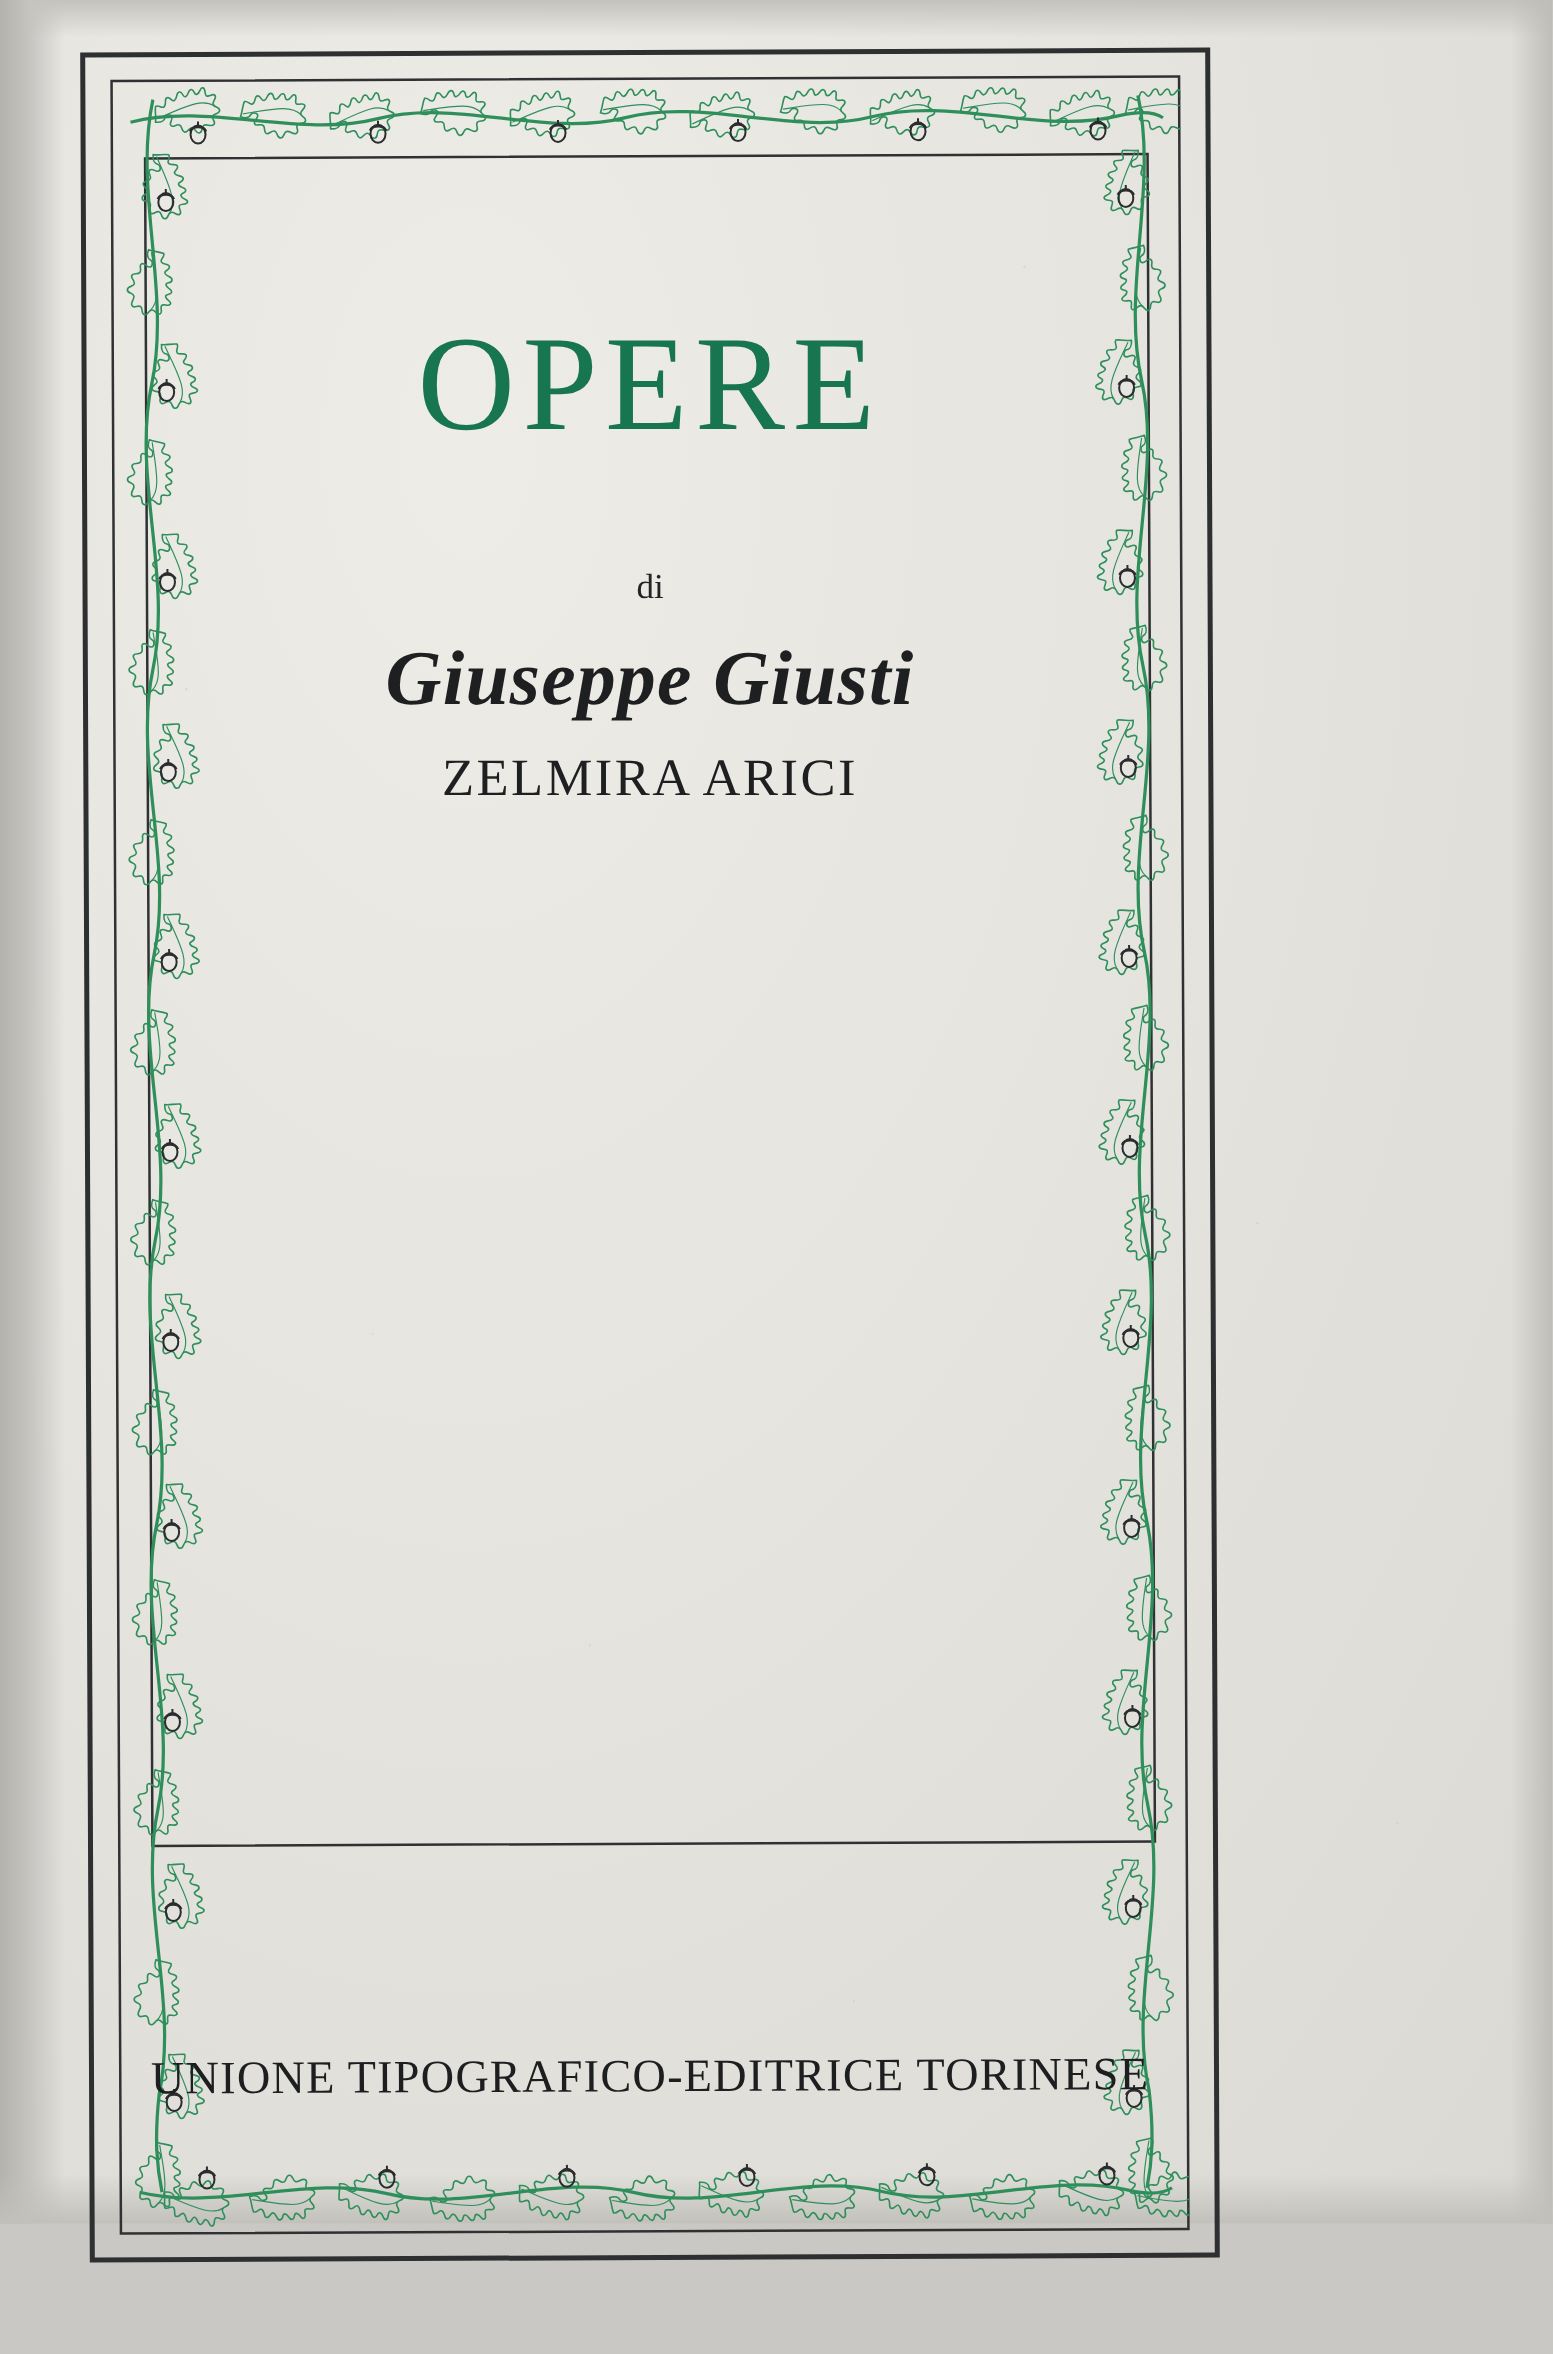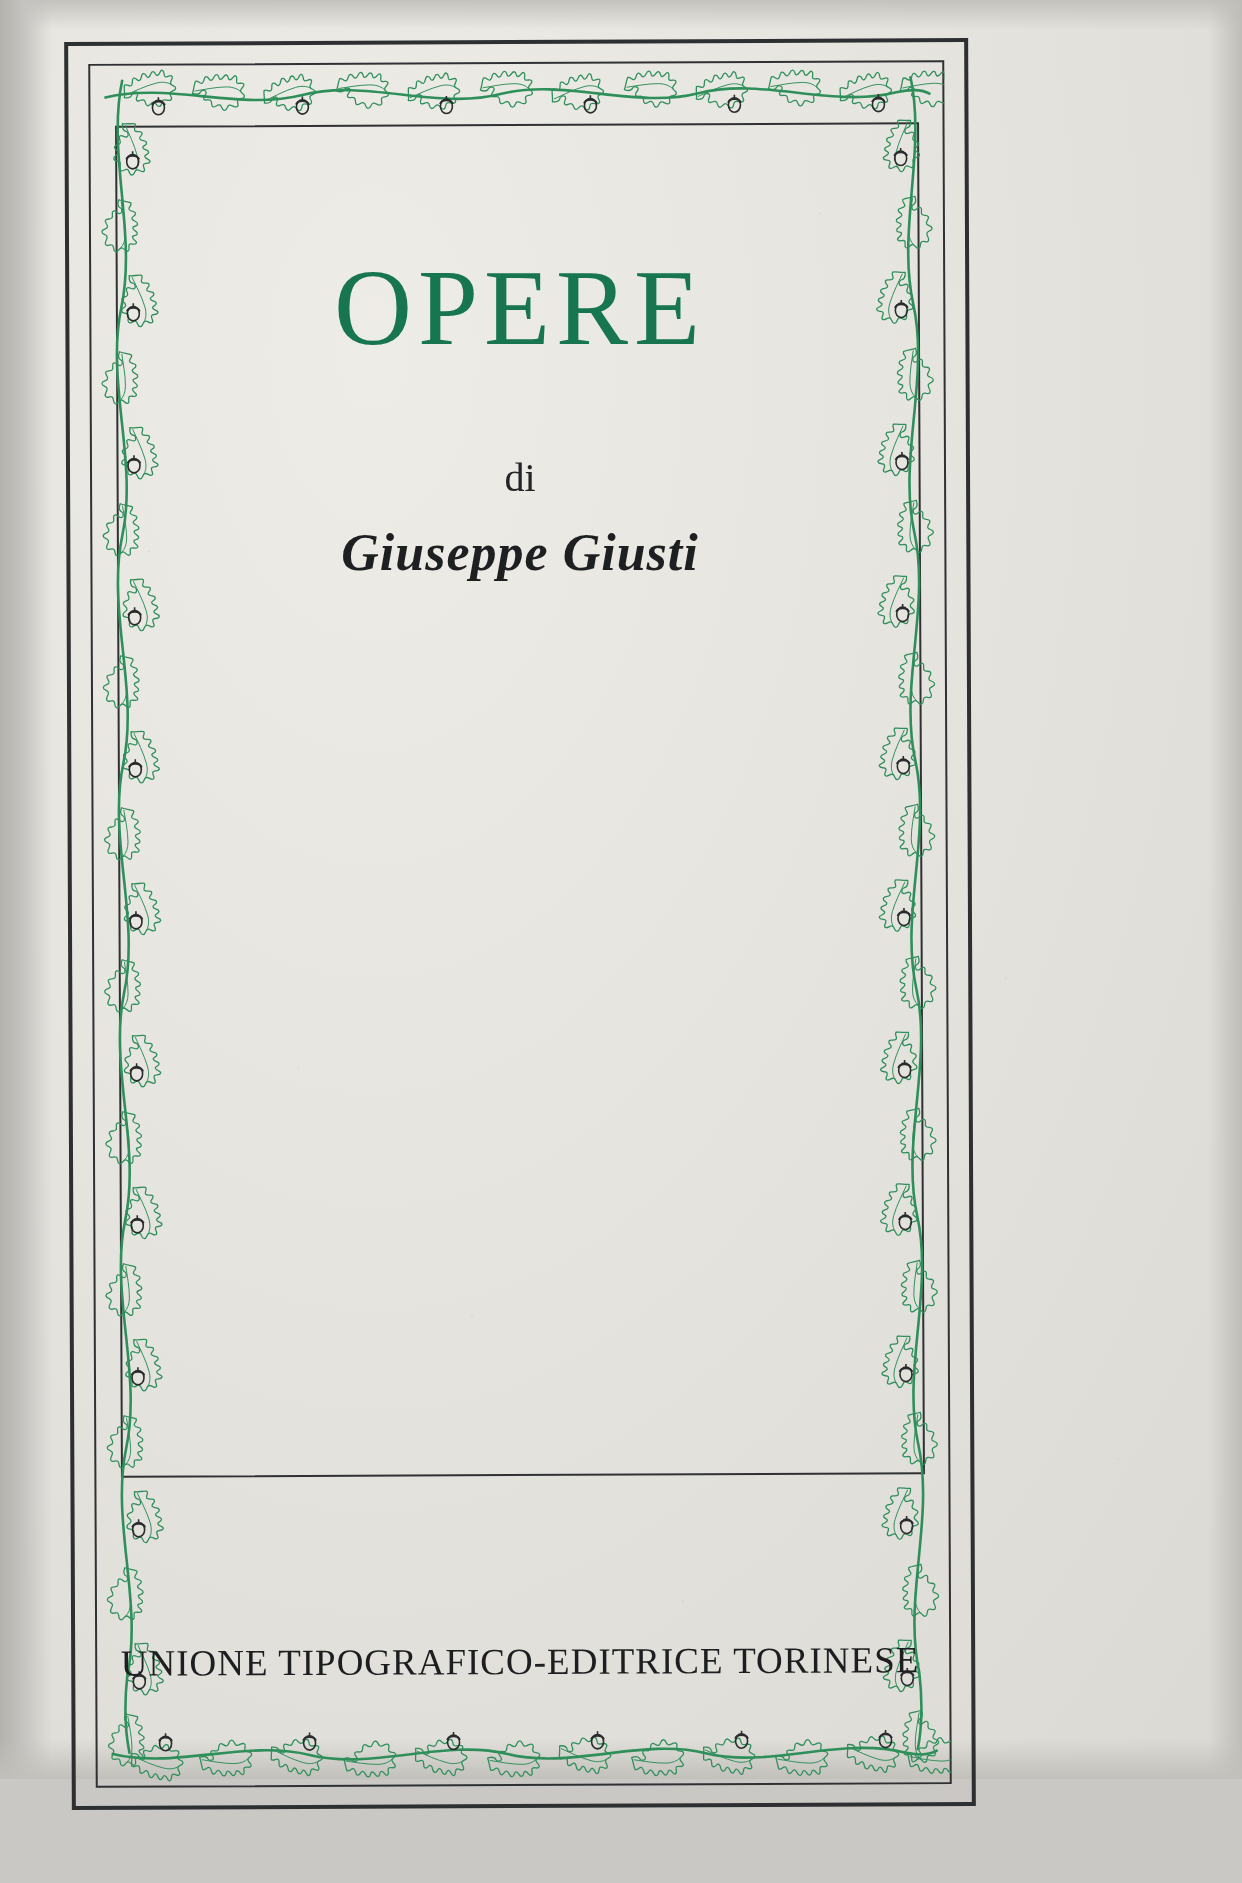--- a/index.html
+++ b/index.html
@@ -118,27 +118,27 @@
     margin-top: 130px;
     font-family: "Liberation Serif", serif;
     font-size: 108px;
     letter-spacing: 6px;
     color: #17764f;
     line-height: 1;
     font-weight: 400;
   }
   .by-word {
     margin-top: 92px;
-    font-size: 40px;
+    font-size: 28px;
     color: #222426;
     font-family: "Liberation Serif", serif;
   }
   .author {
     margin-top: 22px;
-    font-size: 52px;
+    font-size: 62px;
     font-style: italic;
     font-weight: 700;
     color: #1d1f21;
     letter-spacing: 1px;
     font-family: "Liberation Serif", serif;
   }
   .edited-label {
     margin-top: 122px;
     font-size: 26px;
     letter-spacing: 4px;
@@ -529,17 +529,18 @@
             <use href="#acorn"></use>
           </g>
       </g>
     </svg>
   </div>
 
   <div class="title-block">
     <div class="book-title">OPERE</div>
     <div class="by-word">di</div>
     <div class="author">Giuseppe Giusti</div>
+    <div class="editor-name">ZELMIRA ARICI</div>
   </div>
 
   <div class="publisher">UNIONE TIPOGRAFICO-EDITRICE TORINESE</div>
 
 </div>
 
 </body></html>

